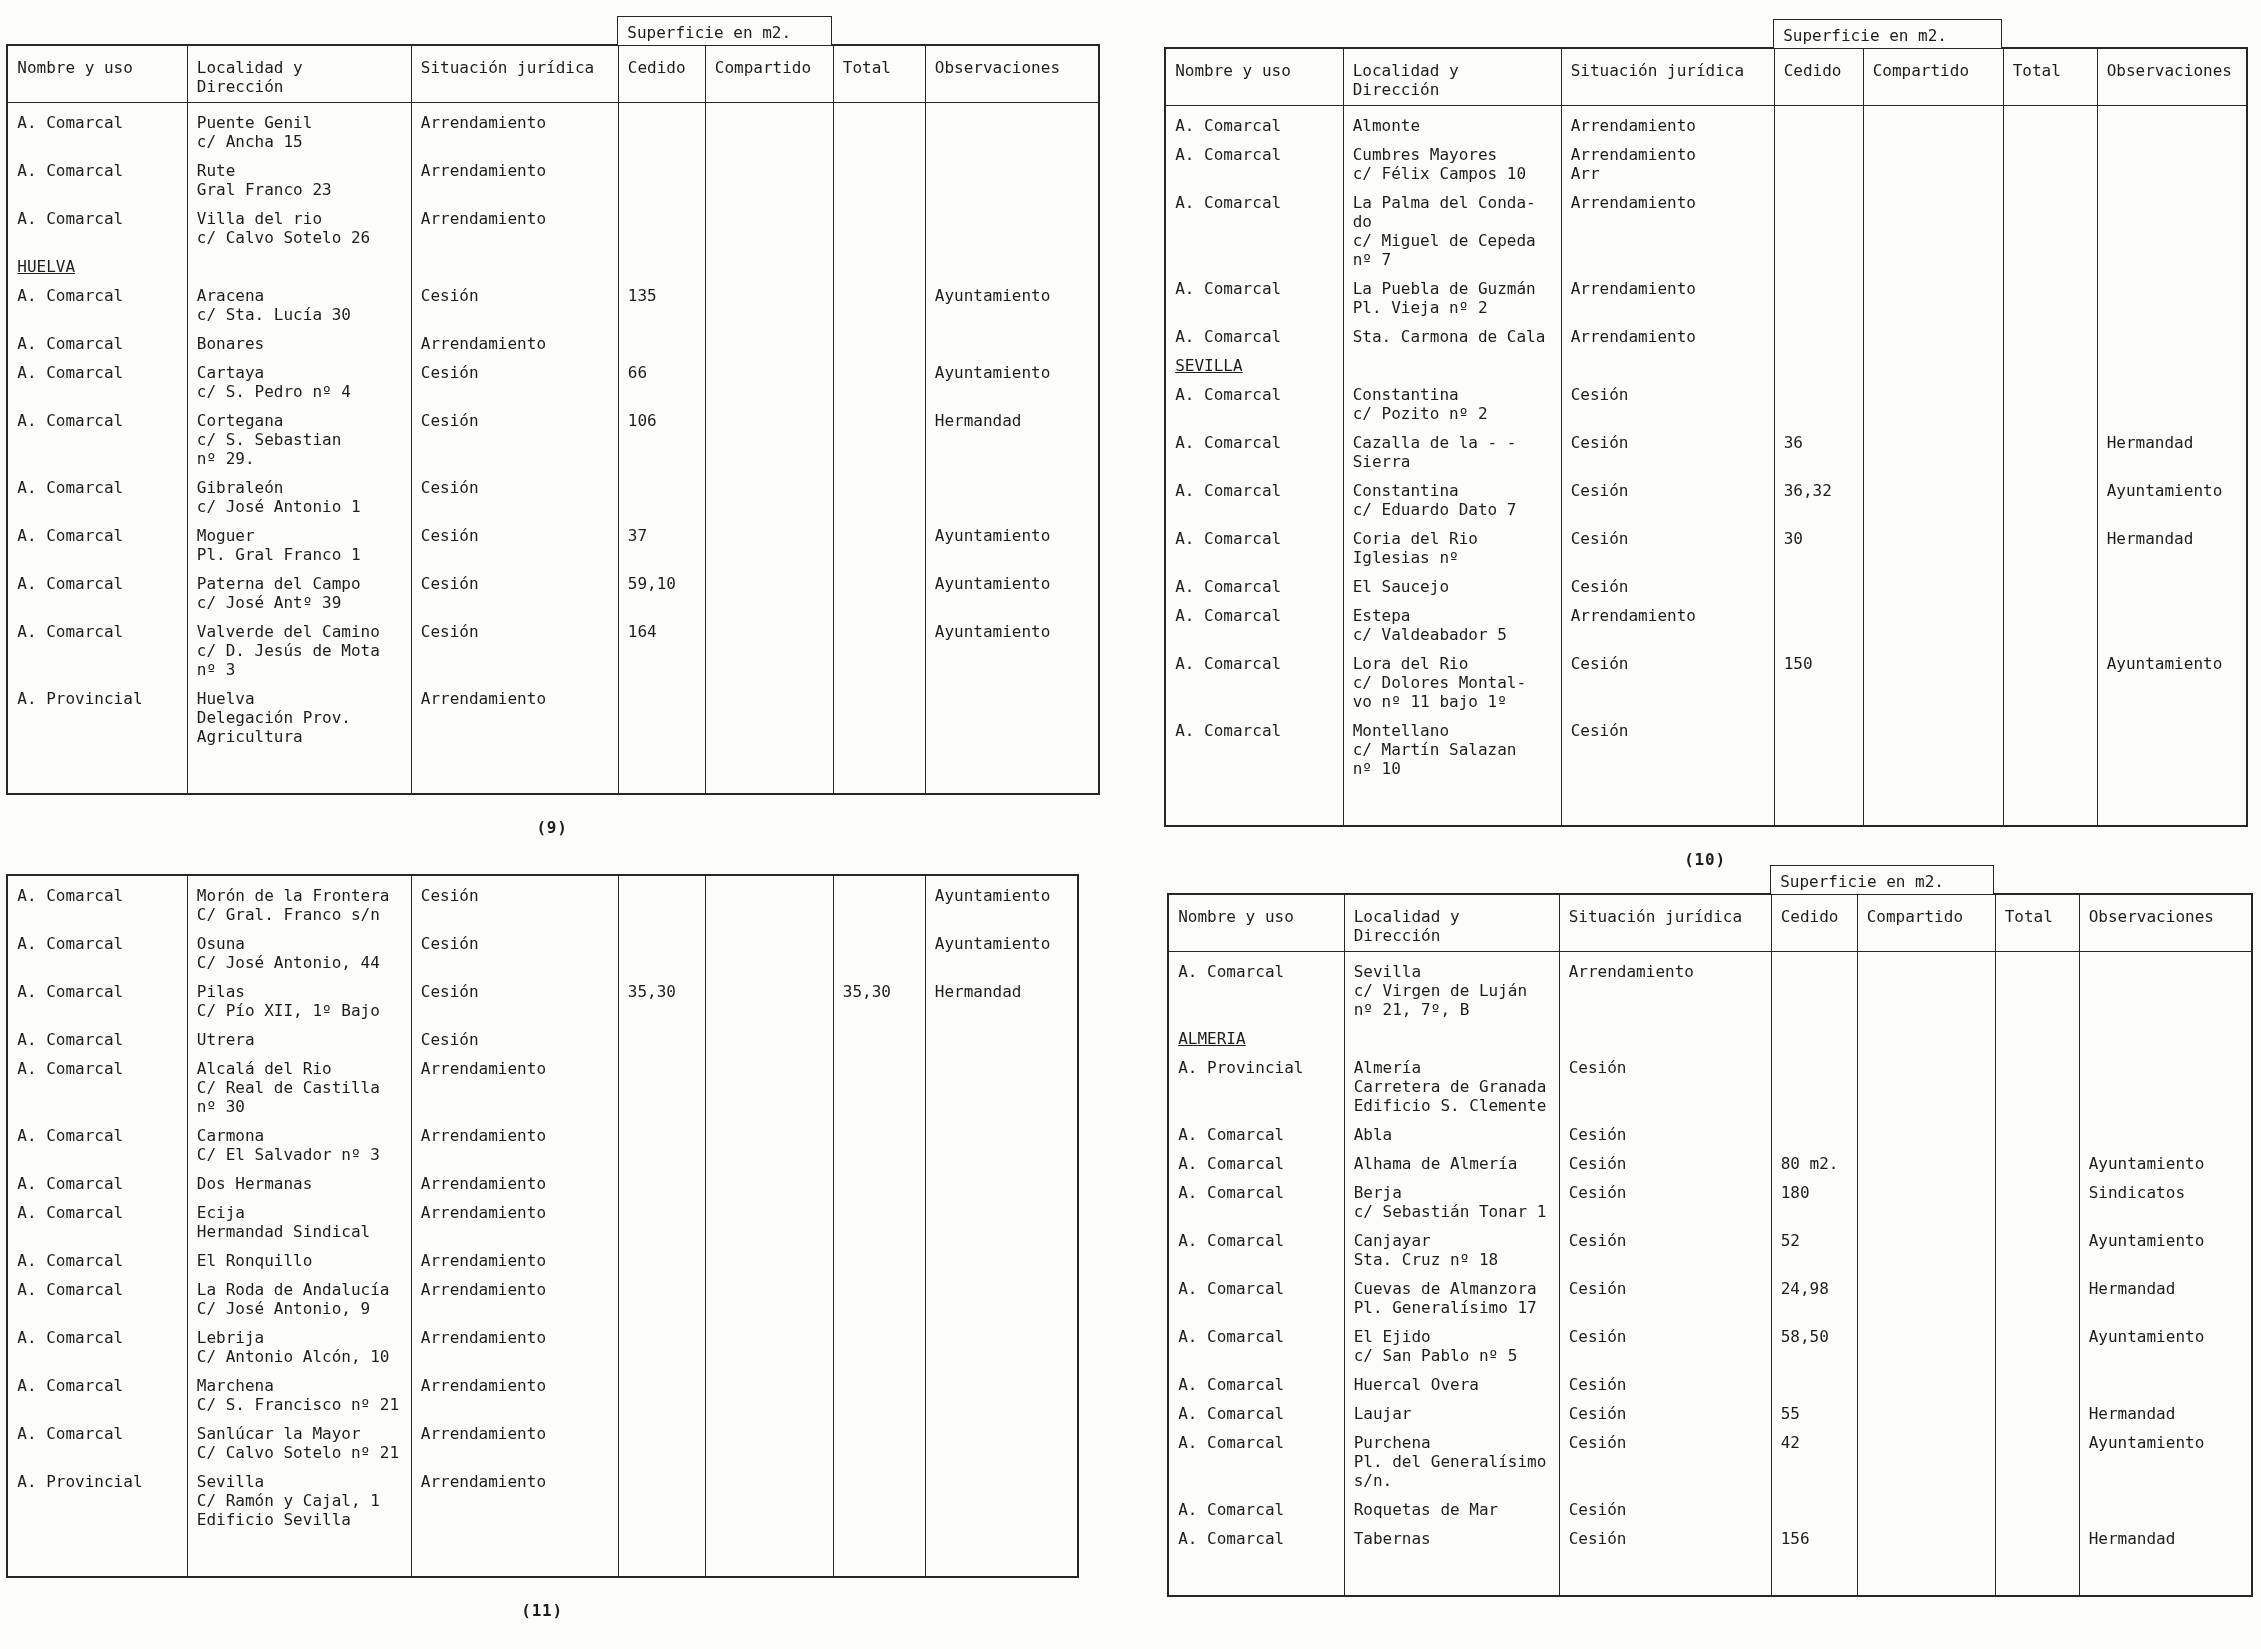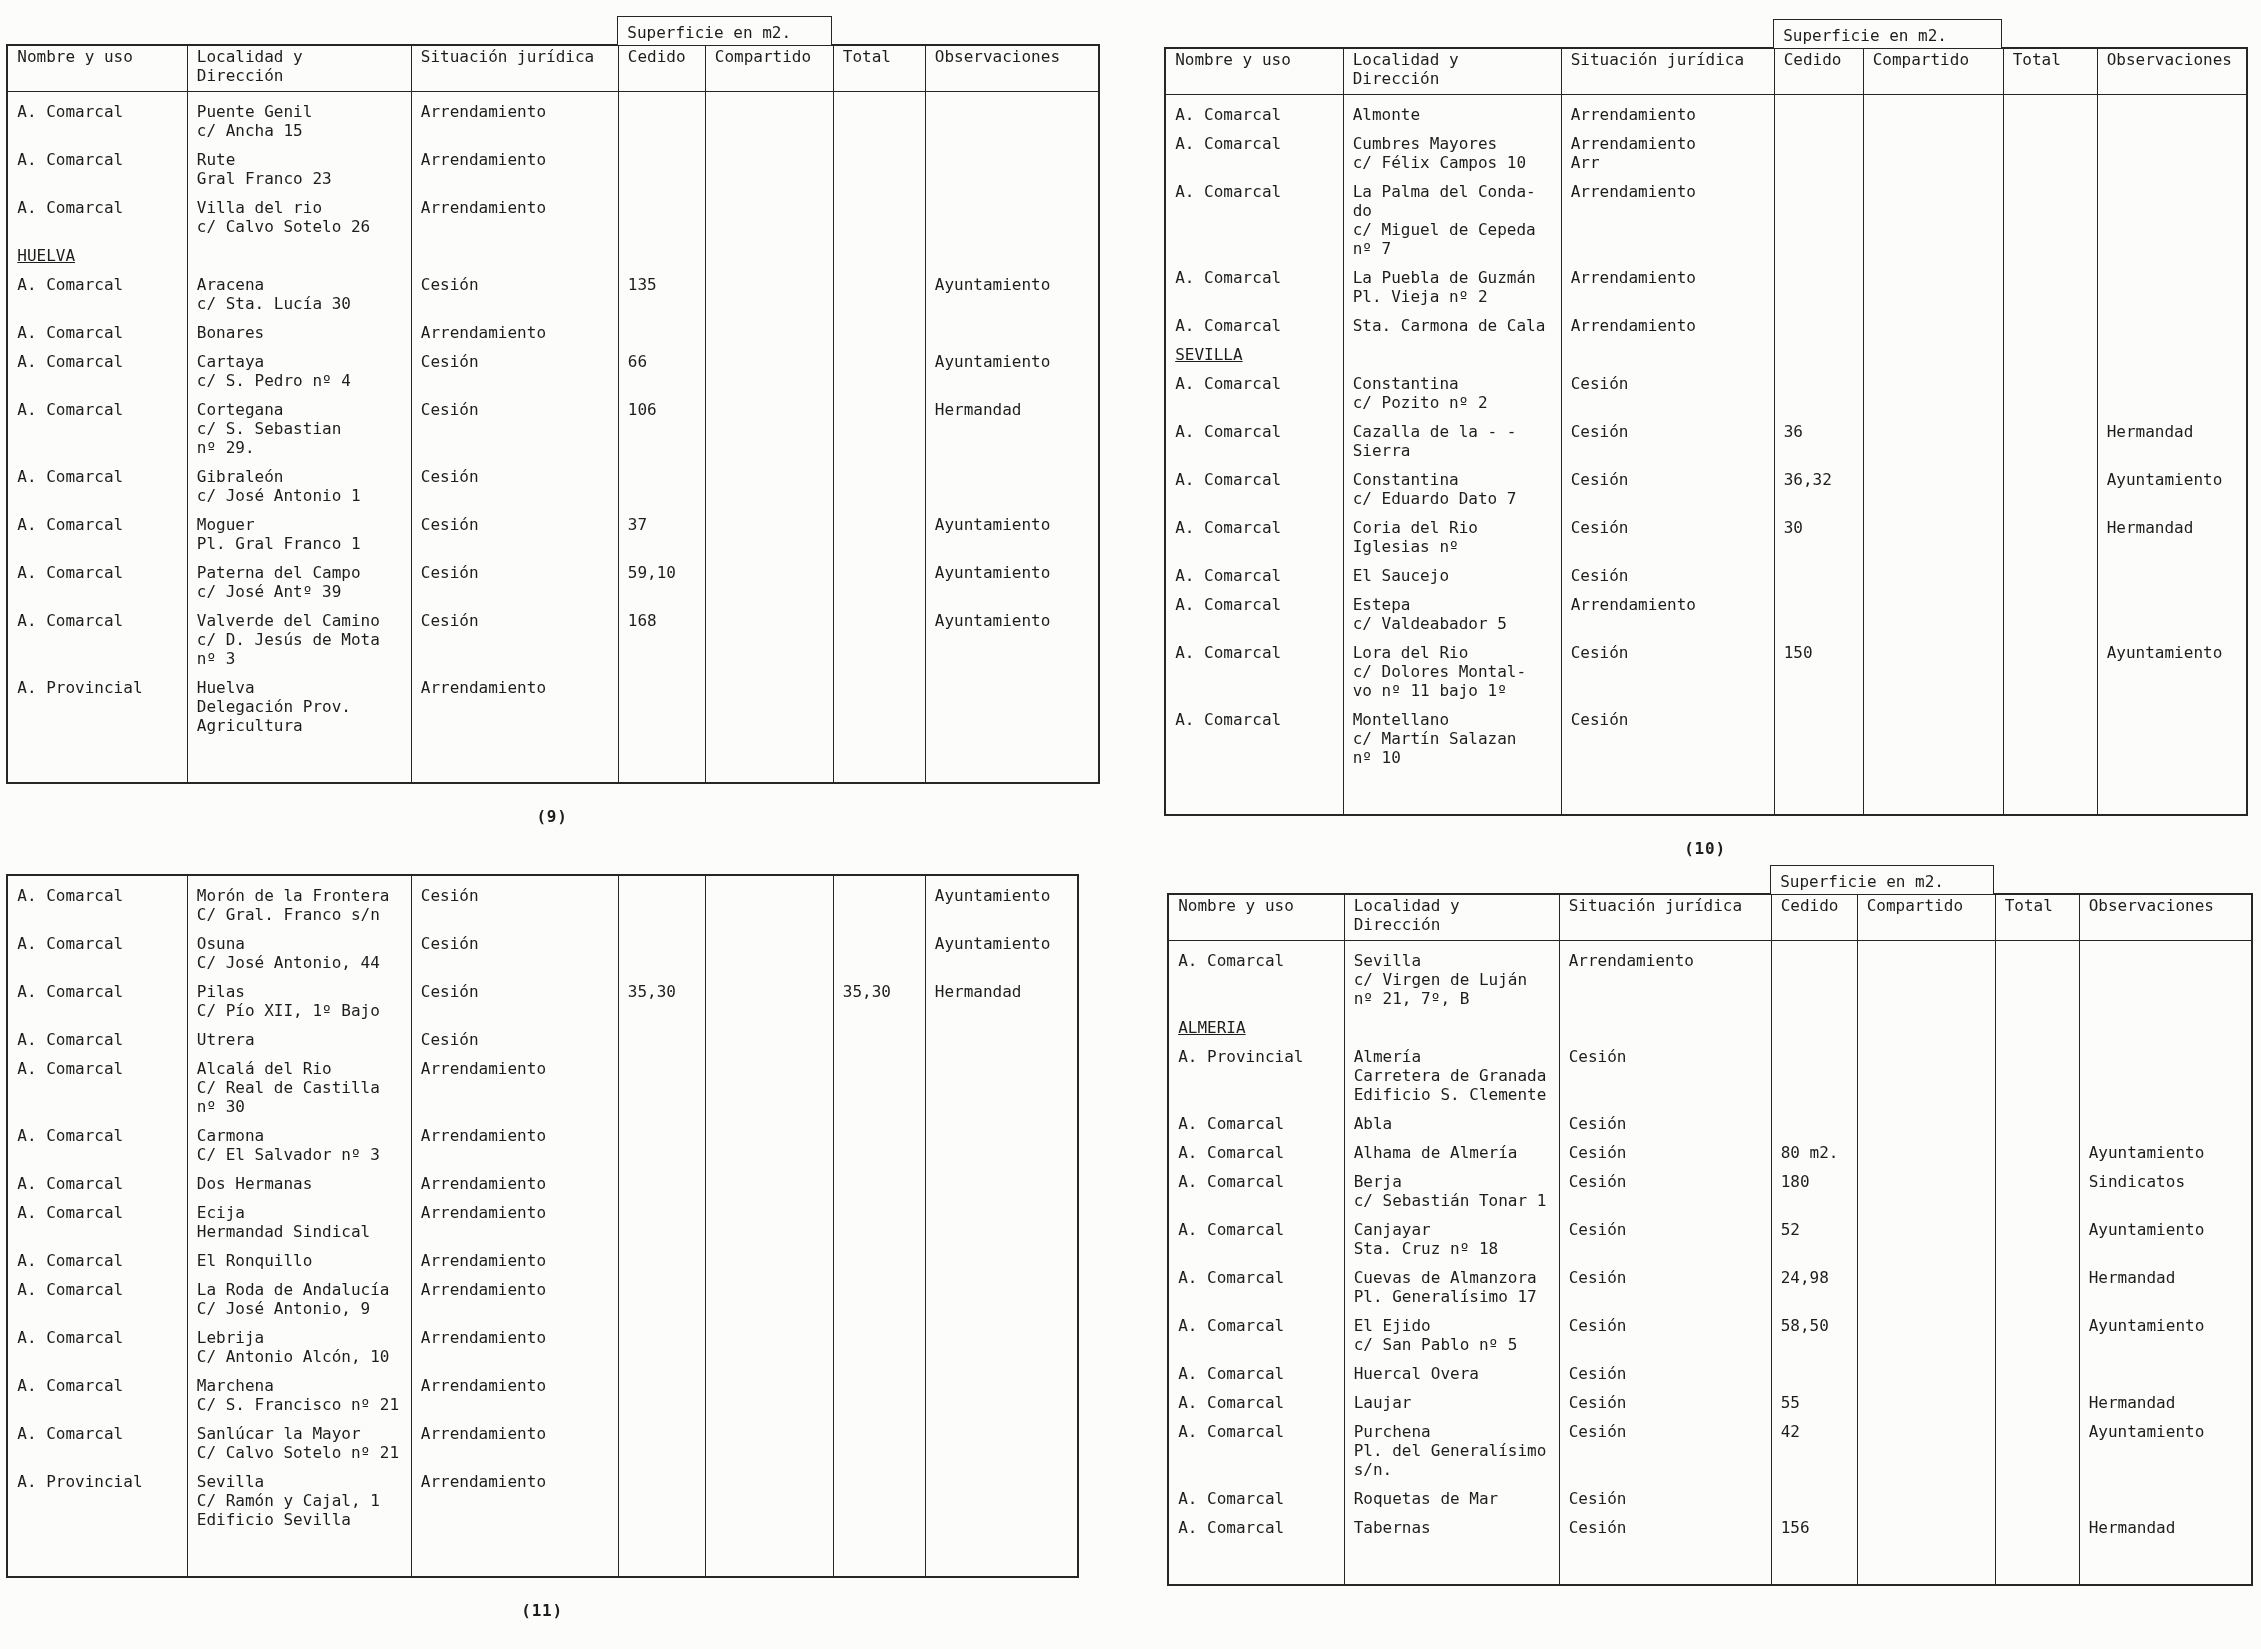--- a/index.html
+++ b/index.html
@@ -27,21 +27,21 @@
     padding: 10px 4.6px 0 9.2px;
     font-size: 16px;
     line-height: 19px;
     font-weight: normal;
     text-align: left;
     overflow: hidden;
     white-space: nowrap;
   }
   .grid tr.head th {
     border-bottom: 1.5px solid #262626;
-    padding-top: 1px;
+    padding-top: 12px;
     padding-bottom: 6.1px;
   }
   .grid tr.spacer td { height: 37px; }
   .sec { text-decoration: underline; }
   .sup-box {
     position: absolute;
     top: 1px;
     height: 29px;
     border: 1.5px solid #262626;
     border-bottom: none;
@@ -298,21 +298,21 @@
             </td>
             <td>
               <div>Valverde del Camino</div>
               <div>c/ D. Jesús de Mota</div>
               <div>nº 3</div>
             </td>
             <td>
               <div>Cesión</div>
             </td>
             <td>
-              <div>168</div>
+              <div>164</div>
             </td>
             <td></td>
             <td></td>
             <td>
               <div>Ayuntamiento</div>
             </td>
           </tr>
           <tr class="row">
             <td>
               <div>A. Provincial</div>

